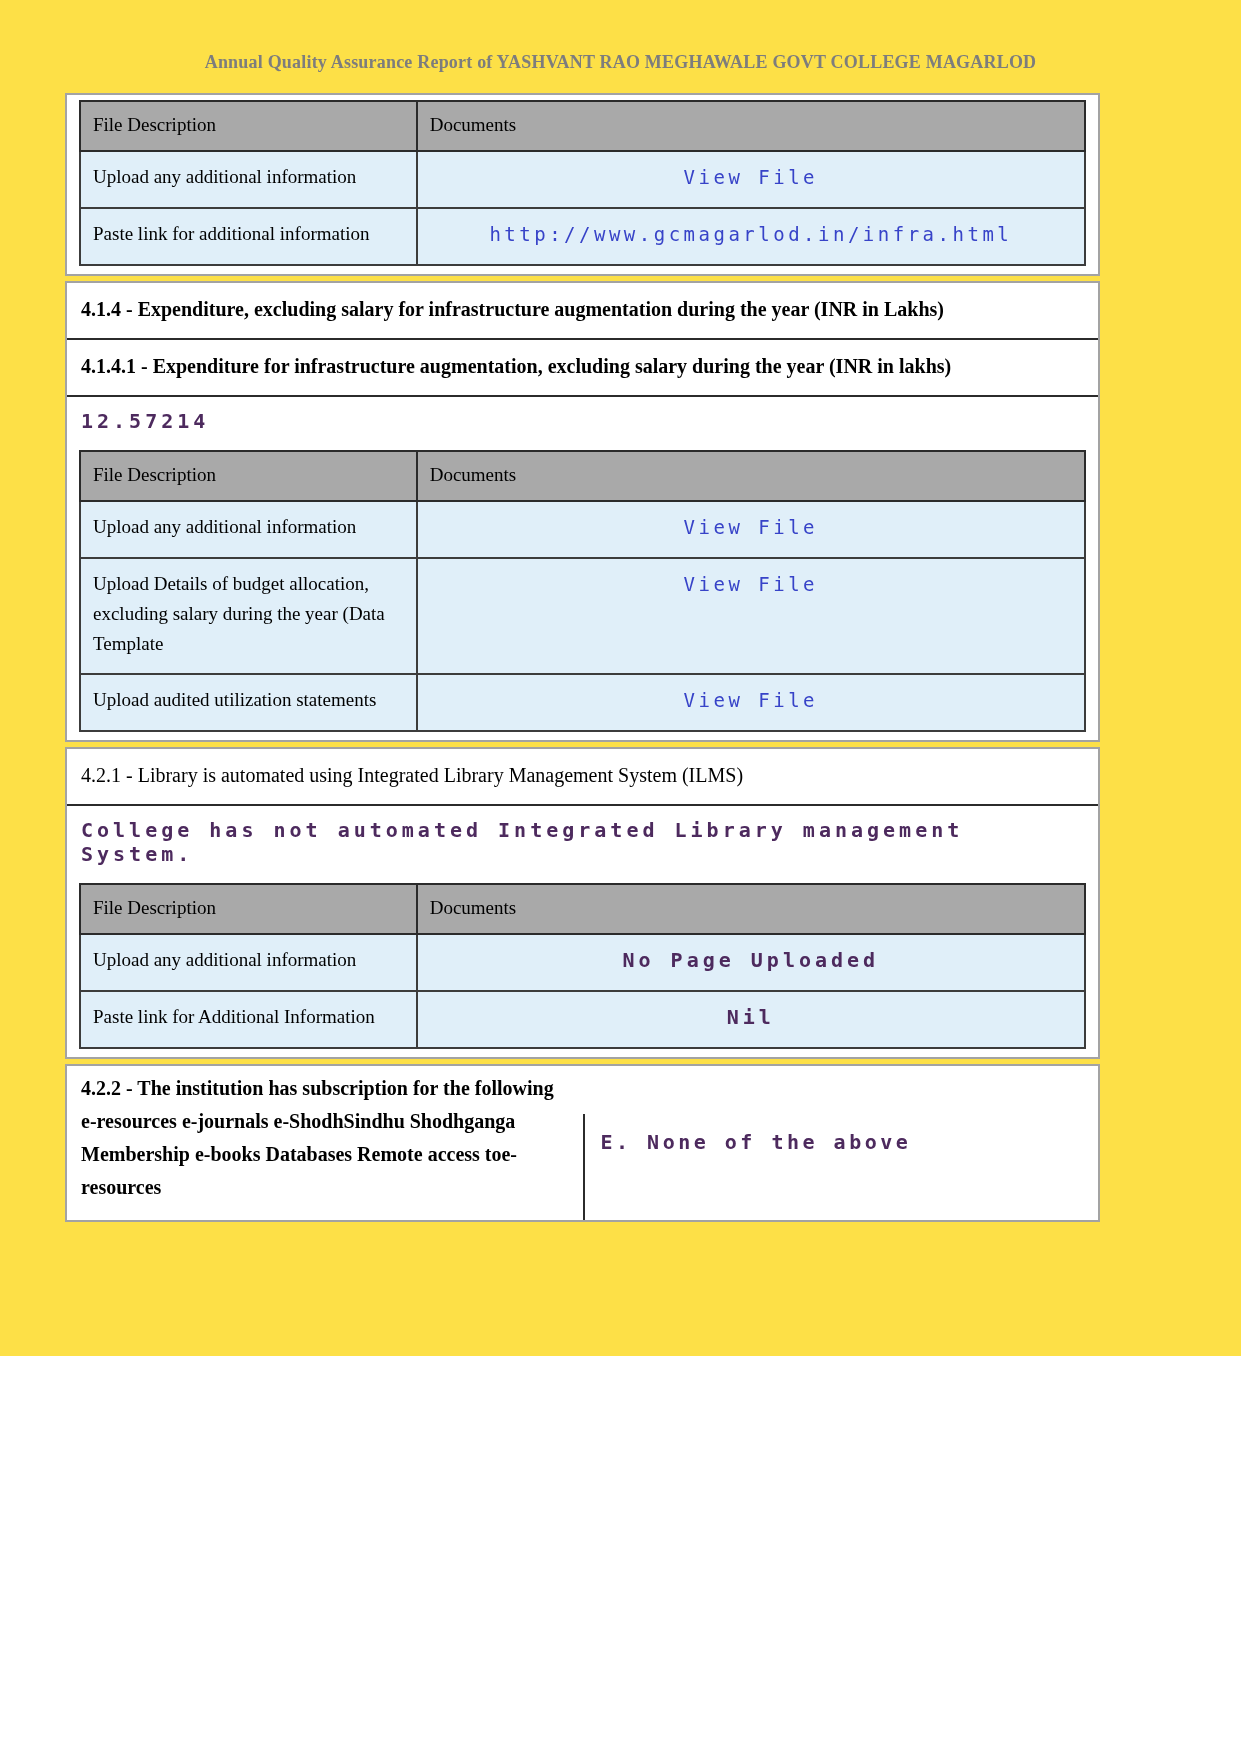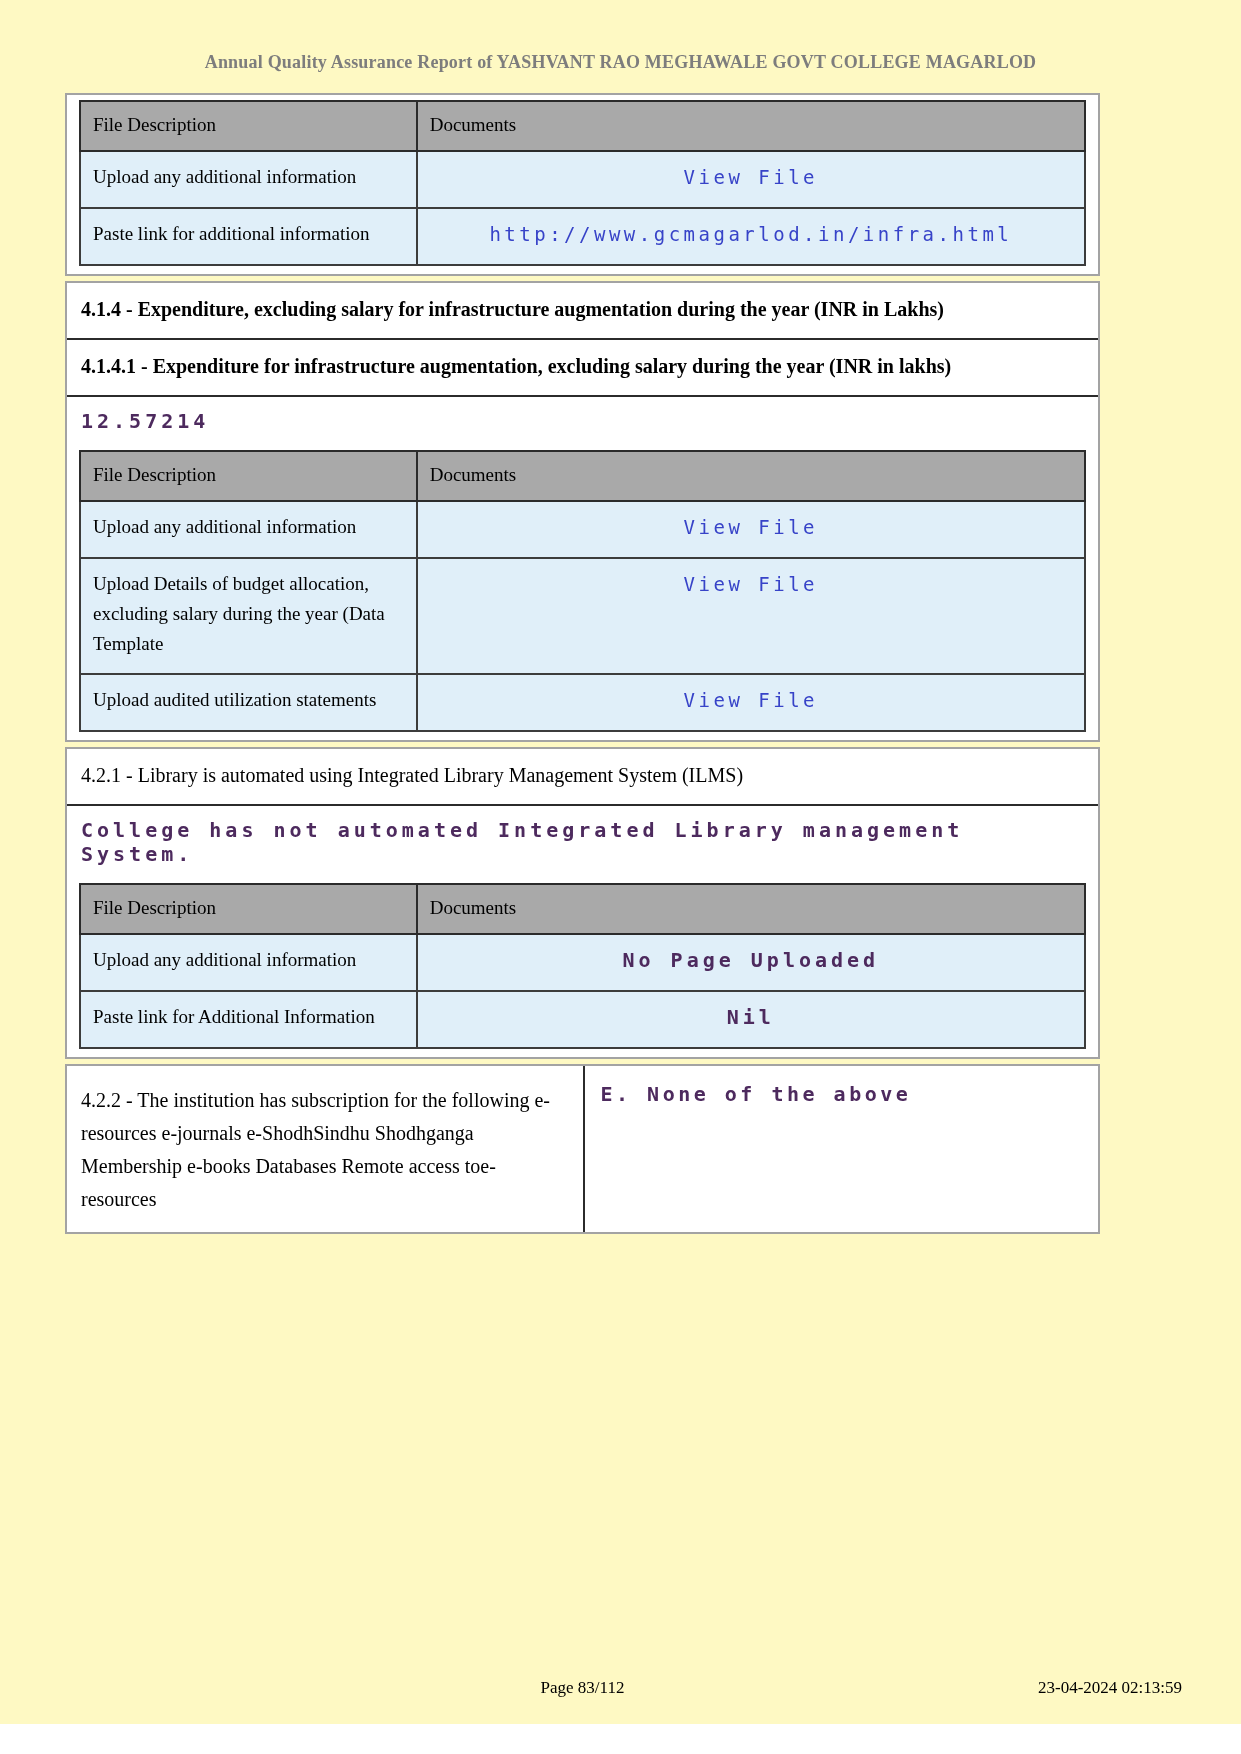--- a/index.html
+++ b/index.html
@@ -1,17 +1,17 @@
 <!DOCTYPE html>
 <html><head>
 <meta charset="utf-8">
 <style>
   html,body { margin:0; padding:0; background:#ffffff; }
   .page {
-    position:relative; width:1241px; height:1724px; background:#fef9c3;
+    position:relative; width:1241px; height:1356px; background:#fde047;
     font-family:"Liberation Serif", serif; color:#000; overflow:hidden;
   }
   .doc-header {
     padding-top:52px; padding-bottom:20px;
     text-align:center; font-weight:bold; font-size:18px; color:#7d7d7d;
     letter-spacing:0.2px;
   }
   .content { margin-left:65px; width:1035px; }
   .group {
     border:2px solid #a3a3a3; margin-bottom:5px; background:#fff;
@@ -54,27 +54,27 @@
   .mono-plain {
     font-family:"DejaVu Sans Mono", monospace; color:#4d2a5e;
     font-weight:bold; font-size:20px; letter-spacing:4px;
   }
   .pad-row-1 { padding-bottom:34px; }
   .pad-row-3 { padding-bottom:30px; }
   .two-col { display:flex; }
   .two-col > * + * { border-top:none; border-left:2px solid #2b2b2b; }
   .two-col .left-cell {
     width:50%; box-sizing:border-box;
-    font-size:20px; font-weight:normal; line-height:33px;
-    padding:18px 16px 16px 14px;
+    font-size:20px; font-weight:bold; line-height:33px;
+    padding:6px 16px 16px 14px;
   }
   .two-col .right-cell {
     width:50%; box-sizing:border-box; padding:16px 10px 27px 16px;
     font-family:"DejaVu Sans Mono", monospace; color:#4d2a5e;
-    font-weight:bold; font-size:20px; letter-spacing:3.5px;
+    font-weight:bold; font-size:20px; letter-spacing:3.5px;margin-top:48px;
   }
   .footer {
     position:absolute; top:1678px; left:65px; width:1117px;
     font-size:17px;
   }
   .footer .page-label { width:1035px; text-align:center; }
   .footer .timestamp { position:absolute; right:0; top:0; }
 </style>
 </head>
 <body>

